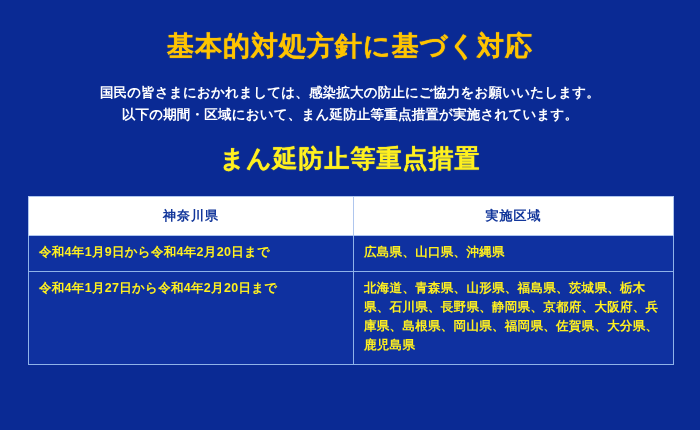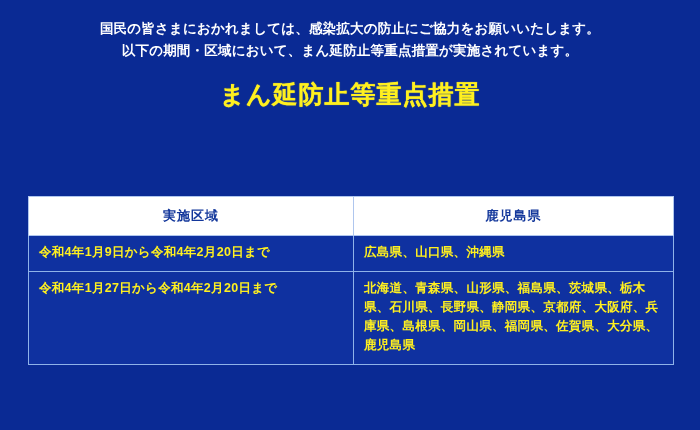--- a/index.html
+++ b/index.html
@@ -99,38 +99,39 @@
   }
   table.measures tr.r1 td { height: 18px; }
   table.measures tr.r2 td { height: 52px; }
   table.measures tr.r3 td { height: 72px; }
 </style>
 </head>
 <body>
 
 <div class="page">
 
+  <h1 class="main-title">基本的対処方針に基づく対応</h1>
 
   <div class="lead">
     <div>国民の皆さまにおかれましては、感染拡大の防止にご協力をお願いいたします。</div>
     <div>以下の期間・区域において、まん延防止等重点措置が実施されています。</div>
   </div>
 
   <h2 class="section-title">まん延防止等重点措置</h2>
 
   <div class="table-wrap">
     <table class="measures">
       <colgroup>
         <col class="c1">
         <col class="c2">
       </colgroup>
       <thead>
         <tr>
+          <th>神奈川県</th>
           <th>実施区域</th>
-          <th>鹿児島県</th>
         </tr>
       </thead>
       <tbody>
         <tr class="r1">
           <td class="period">令和4年1月9日から令和4年2月20日まで</td>
           <td class="areas">広島県、山口県、沖縄県</td>
         </tr>
         <tr class="r3">
           <td class="period">令和4年1月27日から令和4年2月20日まで</td>
           <td class="areas">北海道、青森県、山形県、福島県、茨城県、栃木県、石川県、長野県、静岡県、京都府、大阪府、兵庫県、島根県、岡山県、福岡県、佐賀県、大分県、鹿児島県</td>

